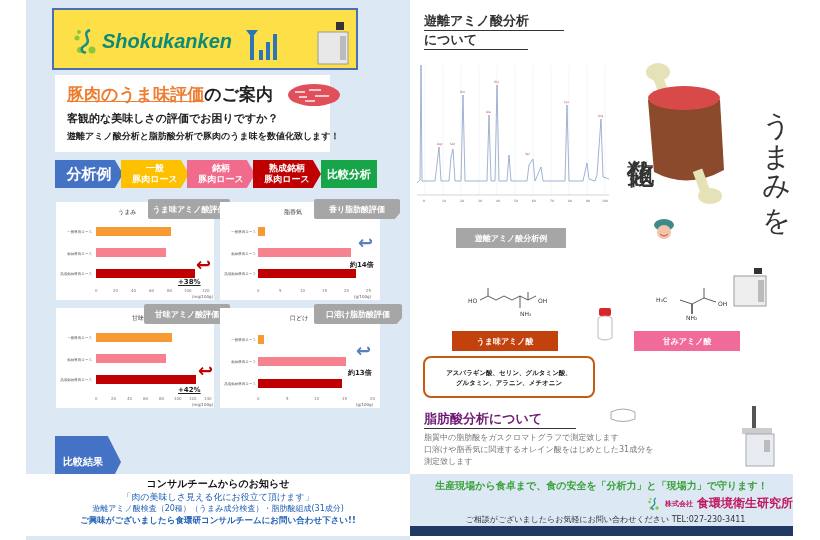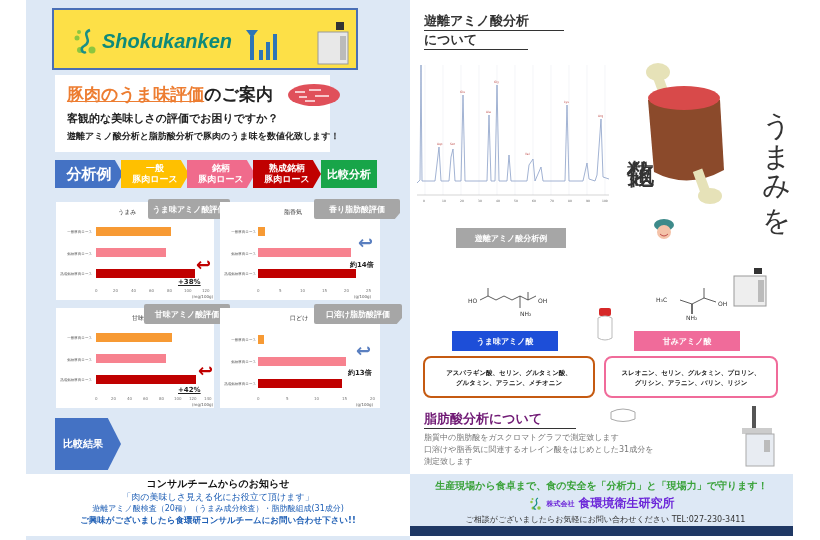--- a/index.html
+++ b/index.html
@@ -30,21 +30,21 @@
   .chart .lbl { position: absolute; left: 0; width: 36px; text-align: right; font-size: 3.5px; color: #555; }
   .chart .bar { position: absolute; height: 9px; }
   .chart .tick { position: absolute; font-size: 4px; color: #777; }
   .chart .unit { position: absolute; font-size: 4px; color: #555; }
   .chart .note { position: absolute; font-size: 7px; font-weight: bold; color: #222; text-decoration: underline; }
   .chart .note.nu { text-decoration: none; }
   .tag { position: absolute; background: #a6a6a6; color: #fff; font-size: 8px; font-weight: bold; height: 20px; display: flex; align-items: center; justify-content: center; border-radius: 2px; clip-path: polygon(0 0, 100% 0, 100% 70%, 94% 100%, 0 100%); }
   .arrow-red { position: absolute; color: #c00000; font-size: 18px; font-weight: bold; }
   .arrow-blue { position: absolute; color: #5a7fc0; font-size: 18px; font-weight: bold; }
 
-  .result { position: absolute; left: 55px; top: 418px; height: 52px; width: 330px; }
+  .result { position: absolute; left: 55px; top: 436px; height: 52px; width: 330px; }
   .result .rl { position: absolute; left: 0; top: 0; width: 66px; height: 52px; background: #4472c4; color: #fff; font-size: 10px; font-weight: bold; display: flex; align-items: center; padding-left: 8px; clip-path: polygon(0 0, 80% 0, 100% 50%, 80% 100%, 0 100%); }
   .result .rr { position: absolute; left: 71px; top: 4px; width: 256px; height: 46px; background: #18a549; color: #fff; font-size: 10px; font-weight: bold; padding: 8px 10px; line-height: 16px; white-space: nowrap; }
 
   .notice { position: absolute; left: 26px; top: 474px; width: 384px; height: 62px; background: #fff; text-align: center; }
   .notice .n1 { margin-top: 3px; font-size: 10px; font-weight: bold; color: #111; }
   .notice .n2 { font-size: 9px; color: #1f5fb5; line-height: 12px; }
   .notice .n3 { font-size: 8px; color: #1f5fb5; line-height: 11px; }
   .notice .n4 { font-size: 8.5px; font-weight: bold; color: #1f5fb5; line-height: 12px; }
 
   
@@ -55,21 +55,21 @@
   .chromo-cap { position: absolute; left: 46px; top: 228px; width: 110px; height: 20px; background: #a6a6a6; color: #fff; font-size: 8px; font-weight: bold; display: flex; align-items: center; justify-content: center; }
   .vert { position: absolute; font-size: 28px; color: #333; writing-mode: vertical-rl; line-height: 34px; }
   .meatbig { position: absolute; left: 228px; top: 60px; width: 96px; height: 150px; }
   .mol { position: absolute; font-size: 6px; color: #333; }
   .acid-tag { position: absolute; height: 20px; color: #fff; font-size: 8px; font-weight: bold; display: flex; align-items: center; justify-content: center; }
   .acid-box { position: absolute; height: 42px; border-radius: 8px; border: 2px solid; font-size: 6.5px; font-weight: bold; color: #222; text-align: center; line-height: 10px; padding-top: 10px; background: #fff; }
   .fa-title { position: absolute; left: 14px; top: 410px; font-size: 13px; font-weight: bold; color: #701a75; border-bottom: 1.5px solid #333; width: 152px; }
   .fa-text { position: absolute; left: 14px; top: 432px; font-size: 8px; color: #777; line-height: 12px; white-space: nowrap; }
   .footer { position: absolute; left: 0; top: 474px; width: 383px; height: 52px; background: #dde8f5; text-align: center; }
   .footer .f1 { margin-top: 5px; font-size: 10px; font-weight: bold; color: #3aa23a; }
-  .footer .f2 { font-size: 12px; font-weight: bold; color: #6d28d9; margin-top: 2px; display: flex; align-items: center; justify-content: center; gap: 4px; }
+  .footer .f2 { font-size: 12px; font-weight: bold; color: #be185d; margin-top: 2px; display: flex; align-items: center; justify-content: flex-end; gap: 4px; }
   .footer .f2 small { font-size: 7px; }
   .footer .f3 { font-size: 8px; color: #333; margin-top: 2px; margin-left: 8px; }
   .footer-bar { position: absolute; left: 0; top: 526px; width: 383px; height: 10px; background: #1f3864; }
 </style>
 </head>
 <body>
 
 <div class="left"></div>
 
 <div class="logo-box" style="left:52px;">
@@ -295,30 +295,26 @@
   <svg style="position:absolute;left:186px;top:308px;width:18px;height:34px;" viewBox="0 0 18 34">
     <rect x="3" y="0" width="12" height="8" rx="2" fill="#d62828"></rect>
       <path d="M2 10 Q9 6 16 10 L16 30 Q9 34 2 30 Z" fill="#fff" stroke="#bbb"></path>
   </svg>
   <svg style="position:absolute;left:322px;top:268px;width:38px;height:40px;" viewBox="0 0 38 40">
     <rect x="22" y="0" width="8" height="6" fill="#333"></rect>
       <rect x="2" y="8" width="32" height="30" fill="#eee" stroke="#999"></rect>
     <rect x="26" y="12" width="6" height="22" fill="#bbb"></rect>
   </svg>
 
-  <div class="acid-tag" style="left:42px;top:331px;width:106px;background:#1d4ed8;">うま味アミノ酸</div>
+  <div class="acid-tag" style="left:42px;top:331px;width:106px;background:#c2410c;">うま味アミノ酸</div>
   <div class="acid-tag" style="left:224px;top:331px;width:106px;background:#f06b9a;">甘みアミノ酸</div>
 
   <div class="acid-box" style="left:13px;top:356px;width:172px;border-color:#c55a11;">
     <div>アスパラギン酸、セリン、グルタミン酸、</div>
     <div>グルタミン、アラニン、メチオニン</div>
-  </div>
-  <div class="acid-box" style="left:194px;top:356px;width:174px;border-color:#f06b9a;">
-    <div>スレオニン、セリン、グルタミン、プロリン、</div>
-    <div>グリシン、アラニン、バリン、リジン</div>
   </div>
 
   <div class="fa-title">脂肪酸分析について</div>
   <svg style="position:absolute;left:198px;top:406px;width:30px;height:18px;" viewBox="0 0 30 18">
     <path d="M3 6 Q15 0 27 6 L27 13 Q15 18 3 13 Z" fill="#fff" stroke="#aaa"></path>
   </svg>
   <div class="fa-text">
     <div>脂質中の脂肪酸をガスクロマトグラフで測定致します</div>
     <div>口溶けや脂香気に関連するオレイン酸をはじめとした31成分を</div>
     <div>測定致します</div>

